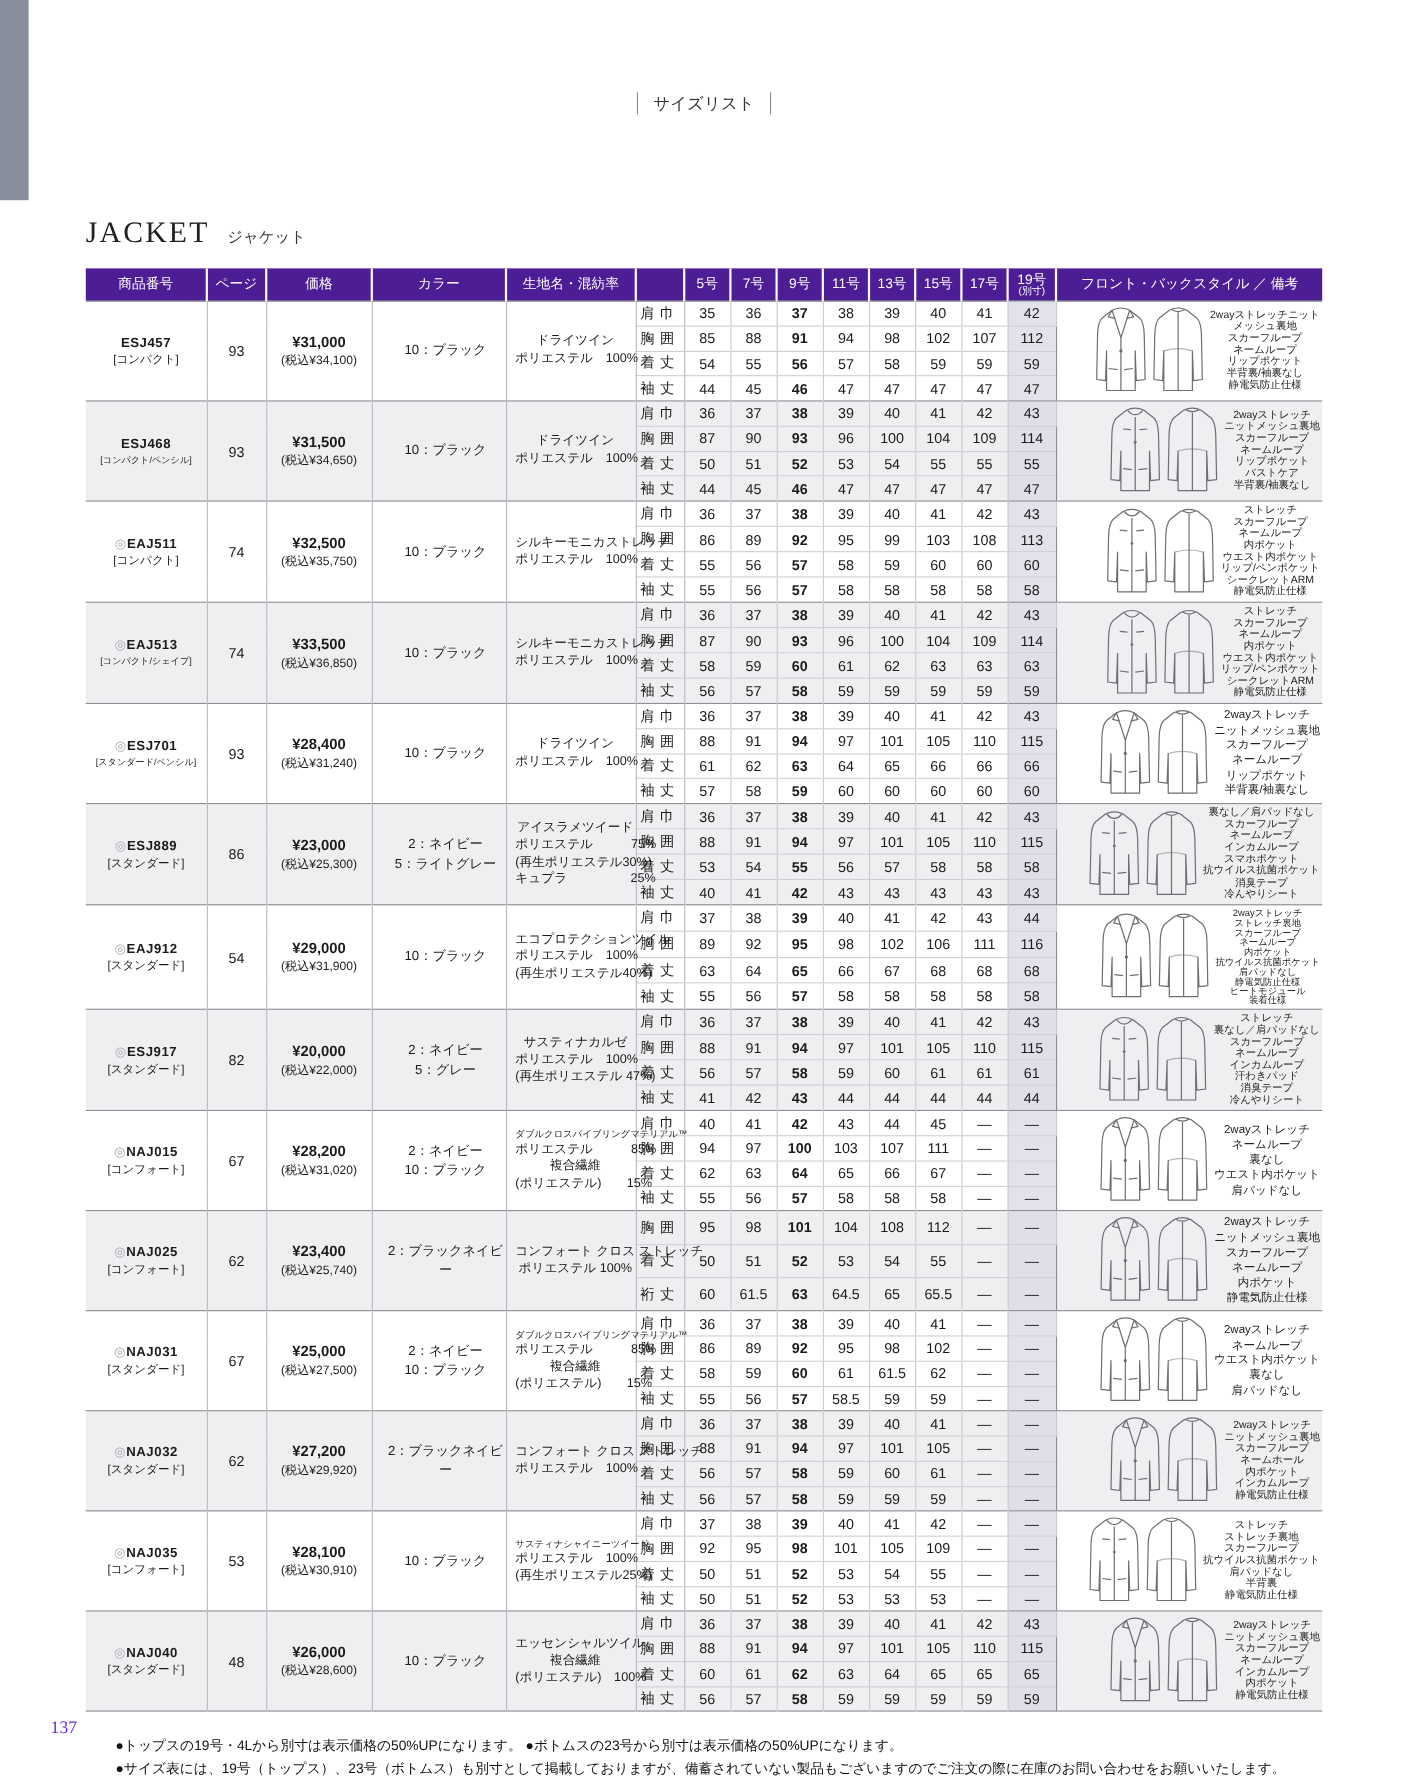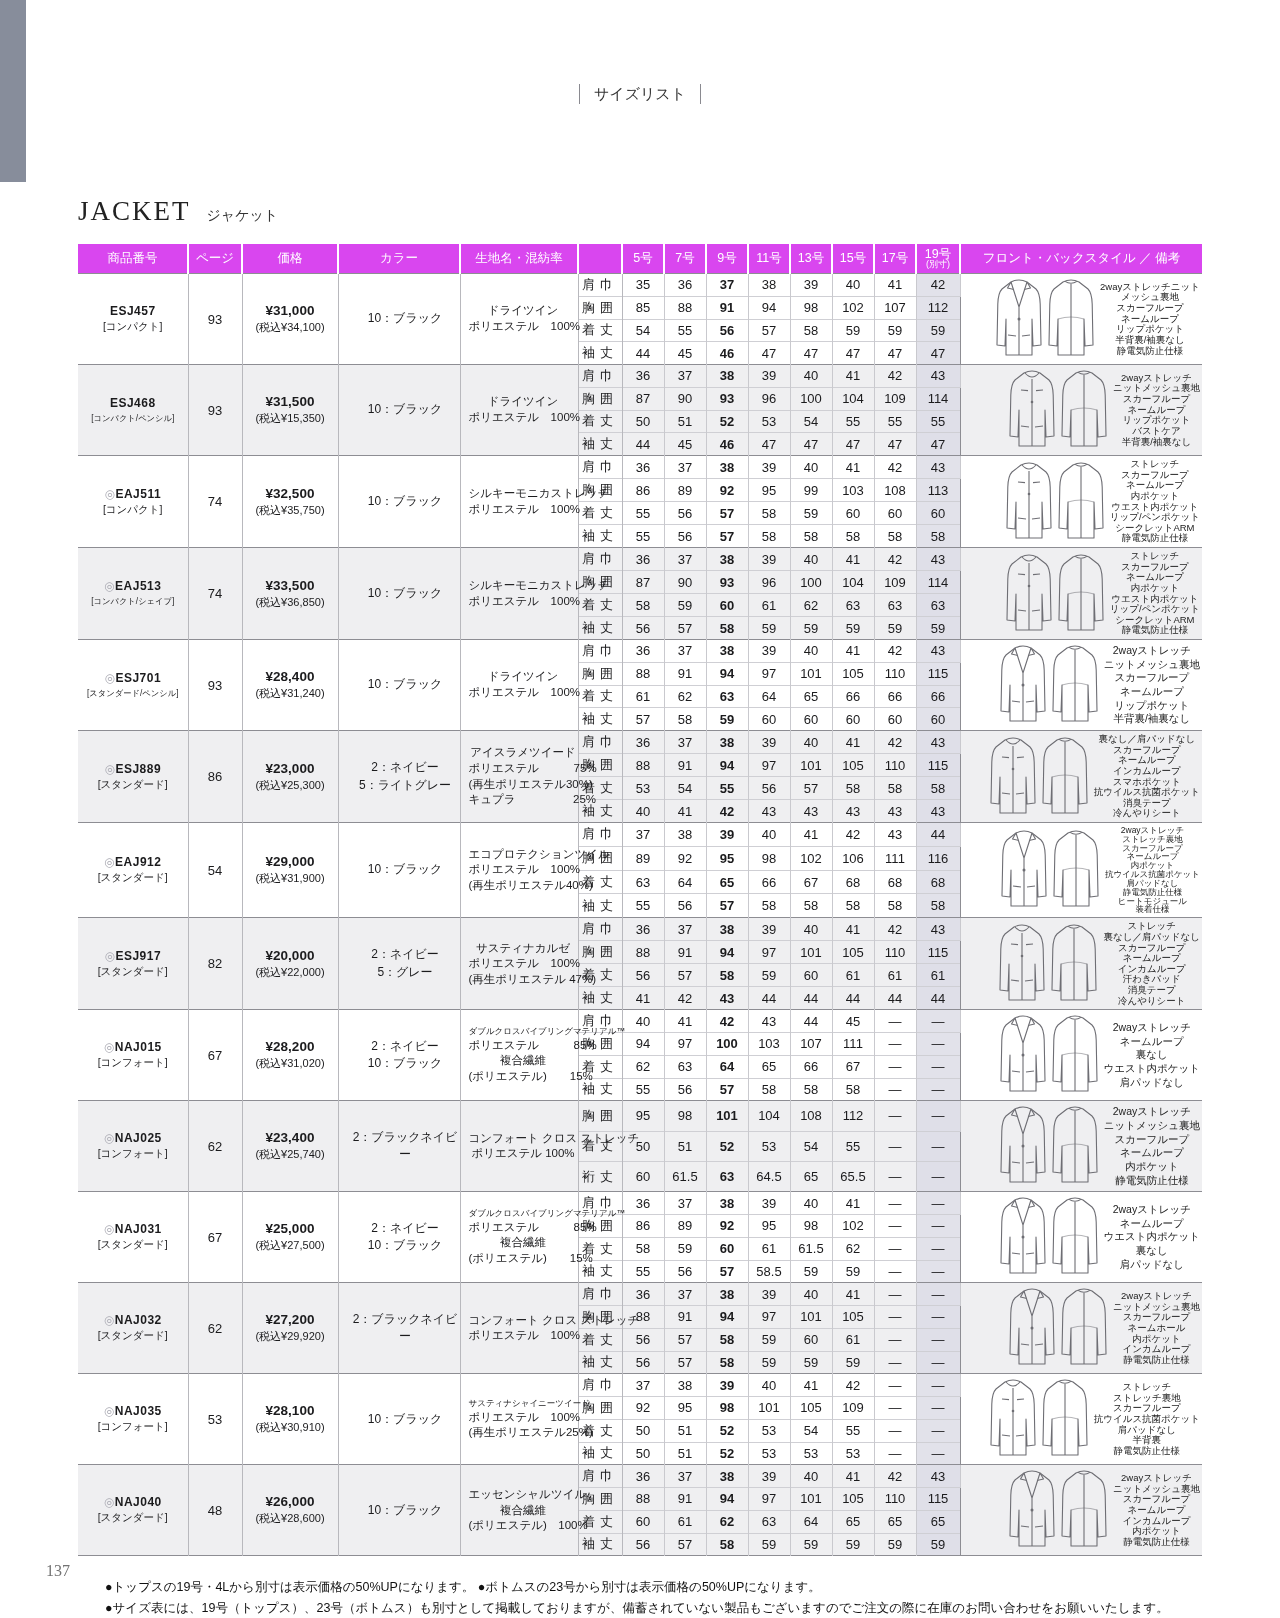--- a/index.html
+++ b/index.html
@@ -14,21 +14,21 @@
   .title-en{font-family:"Liberation Serif","DejaVu Serif",serif;font-size:36px;letter-spacing:5px;color:#26262a;}
   .title-ja-wrap{display:flex;align-items:center;gap:14px;font-size:15px;color:#333;}
   .vbar{display:inline-block;width:1px;height:20px;background:#8a8a90;}
   
   .section-heading{position:absolute;top:196px;left:78px;display:flex;align-items:baseline;gap:16px;}
   .section-en{font-family:"Liberation Serif","DejaVu Serif",serif;font-size:27px;letter-spacing:2px;color:#222;}
   .section-ja{font-size:14px;color:#333;}
   
   table.sizelist{position:absolute;top:244px;left:78px;width:1124px;border-collapse:collapse;table-layout:fixed;}
   table.sizelist th{
-    background:#d946ef;color:#fff;font-weight:normal;font-size:12.5px;height:29px;
+    background:#4c1d95;color:#fff;font-weight:normal;font-size:12.5px;height:29px;
     border-left:2px solid #fff;padding:0;line-height:1.05;
   }
   table.sizelist th:first-child{border-left:none;}
   th .sub{display:block;font-size:9px;margin-top:-1px;}
   table.sizelist td{padding:0;font-size:13px;text-align:center;vertical-align:middle;border-top:1px solid #cfcfd4;}
   tr.pfirst > td{border-top:1px solid #8d8d93;}
   table.sizelist{border-bottom:1px solid #8d8d93;}
   td.info{border-right:1px solid #b8b8bd;}
   td.lbl{font-size:12px;letter-spacing:5px;padding-left:5px;border-right:1px solid #b8b8bd;white-space:nowrap;}
   td.sz{border-right:1px solid #c9c9ce;}
@@ -49,21 +49,21 @@
   .fabric-line{font-size:11.5px;padding-left:8px;line-height:1.35;white-space:nowrap;}
   .fabric-line.tiny{font-size:8.5px;}
   
   .rem-wrap{display:flex;align-items:center;gap:4px;padding:3px 2px 3px 4px;justify-content:flex-end;}
   .rem-art{flex:0 0 auto;display:flex;gap:2px;}
   .rem-art svg{display:block;}
   .rem-list{list-style:none;margin:0;padding:0;color:#222;}
   .rem-list li{white-space:nowrap;}
   
   .footnotes{position:absolute;top:1549px;left:105px;font-size:12.5px;line-height:1.65;color:#111;margin-top:28px;}
-  .page-number{position:absolute;top:1562px;left:46px;font-family:"Liberation Serif","DejaVu Serif",serif;font-size:16px;color:#737373;}
+  .page-number{position:absolute;top:1562px;left:46px;font-family:"Liberation Serif","DejaVu Serif",serif;font-size:16px;color:#6d28d9;}
 </style>
 </head>
 <body>
 
 <div class="accent-bar"></div>
 
 <div class="page-header">
   <span class="title-ja-wrap">
     <span class="vbar"></span>
     <span>サイズリスト</span>
@@ -206,21 +206,21 @@
       <tr class="stripe pfirst" style="height: 21.5px;">
         <td class="info" rowspan="4">
           <div class="code-line">ESJ468</div>
           <div class="variant small">[コンパクト/ペンシル]</div>
         </td>
         <td class="info" rowspan="4">
           <div>93</div>
         </td>
         <td class="info" rowspan="4">
           <div class="price-main">¥31,500</div>
-          <div class="price-tax">(税込¥15,350)</div>
+          <div class="price-tax">(税込¥34,650)</div>
         </td>
         <td class="info colors-cell" rowspan="4">
           <div class="color-line">10：ブラック</div>
         </td>
         <td class="info fabric-cell" rowspan="4">
           <div class="fabric-line">ドライツイン</div>
           <div class="fabric-line">ポリエステル　100%</div>
         </td>
         <td class="lbl">肩巾</td>
         <td class="sz">36</td>

